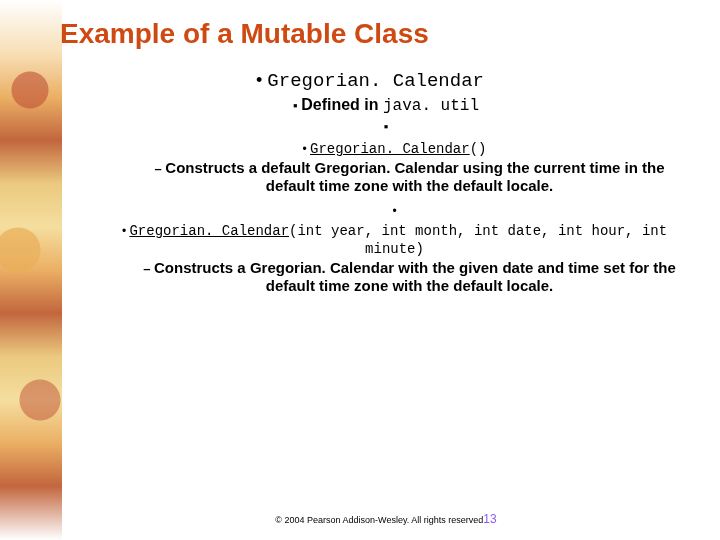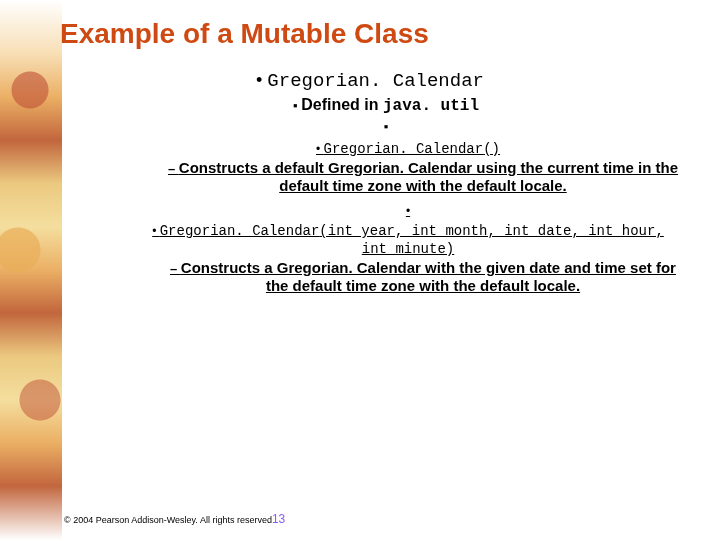--- a/index.html
+++ b/index.html
@@ -41,35 +41,35 @@
     margin-bottom: 20px;
   }
   ul { list-style: none; text-align: center; }
   .lvl1 > li { margin-left: 0; margin-bottom: 6px; }
   .lvl1 > li::before { content: "• "; font-size: 18px; }
   .lvl1 > li > .txt { font-family: "Courier New", monospace; font-size: 19px; font-weight: normal; }
   .lvl2 { margin-left: 32px; margin-top: 4px; }
   .lvl2 > li { margin-bottom: 2px; }
   .lvl2 > li::before { content: "▪ "; font-size: 13px; }
   .lvl2 > li > .txt { font-size: 16px; font-weight: bold; }
-  .lvl2 > li > .txt .mono { font-family: "Courier New", monospace; font-weight: bold; }
-  .lvl3 { margin-left: 44px; margin-top: 4px; text-decoration: underline; }
+  .lvl2 > li > .txt .mono { font-family: "Courier New", monospace; font-weight: normal; }
+  .lvl3 { margin-left: 17px; margin-top: 4px; }
   .lvl3 > li { margin-bottom: 2px; }
   .lvl3 > li::before { content: "• "; font-size: 12px; }
   .lvl3 > li > .txt { font-family: "Courier New", monospace; font-size: 14px; }
   .lvl3 > li > .txt .link { text-decoration: underline; color: #000; }
   .lvl4 { margin-left: 30px; margin-top: 2px; margin-bottom: 6px; }
   .lvl4 > li::before { content: "– "; font-size: 13px; font-weight: bold; }
   .lvl4 > li > .txt { font-size: 15px; font-weight: bold; font-family: Arial, sans-serif; }
   .footer {
     position: absolute;
-    left: 64px; bottom: 14px;
+    left: 76px; bottom: 14px;
     width: 620px;
     display: flex;
-    justify-content: flex-start;
+    justify-content: center;
     align-items: baseline;
   }
   .copyright { font-size: 9px; color: #000; }
   .pagenum { font-size: 12px; color: #8b5cf6; }
 </style>
 </head>
 <body>
 
 <div class="bg-strip"></div>
 

